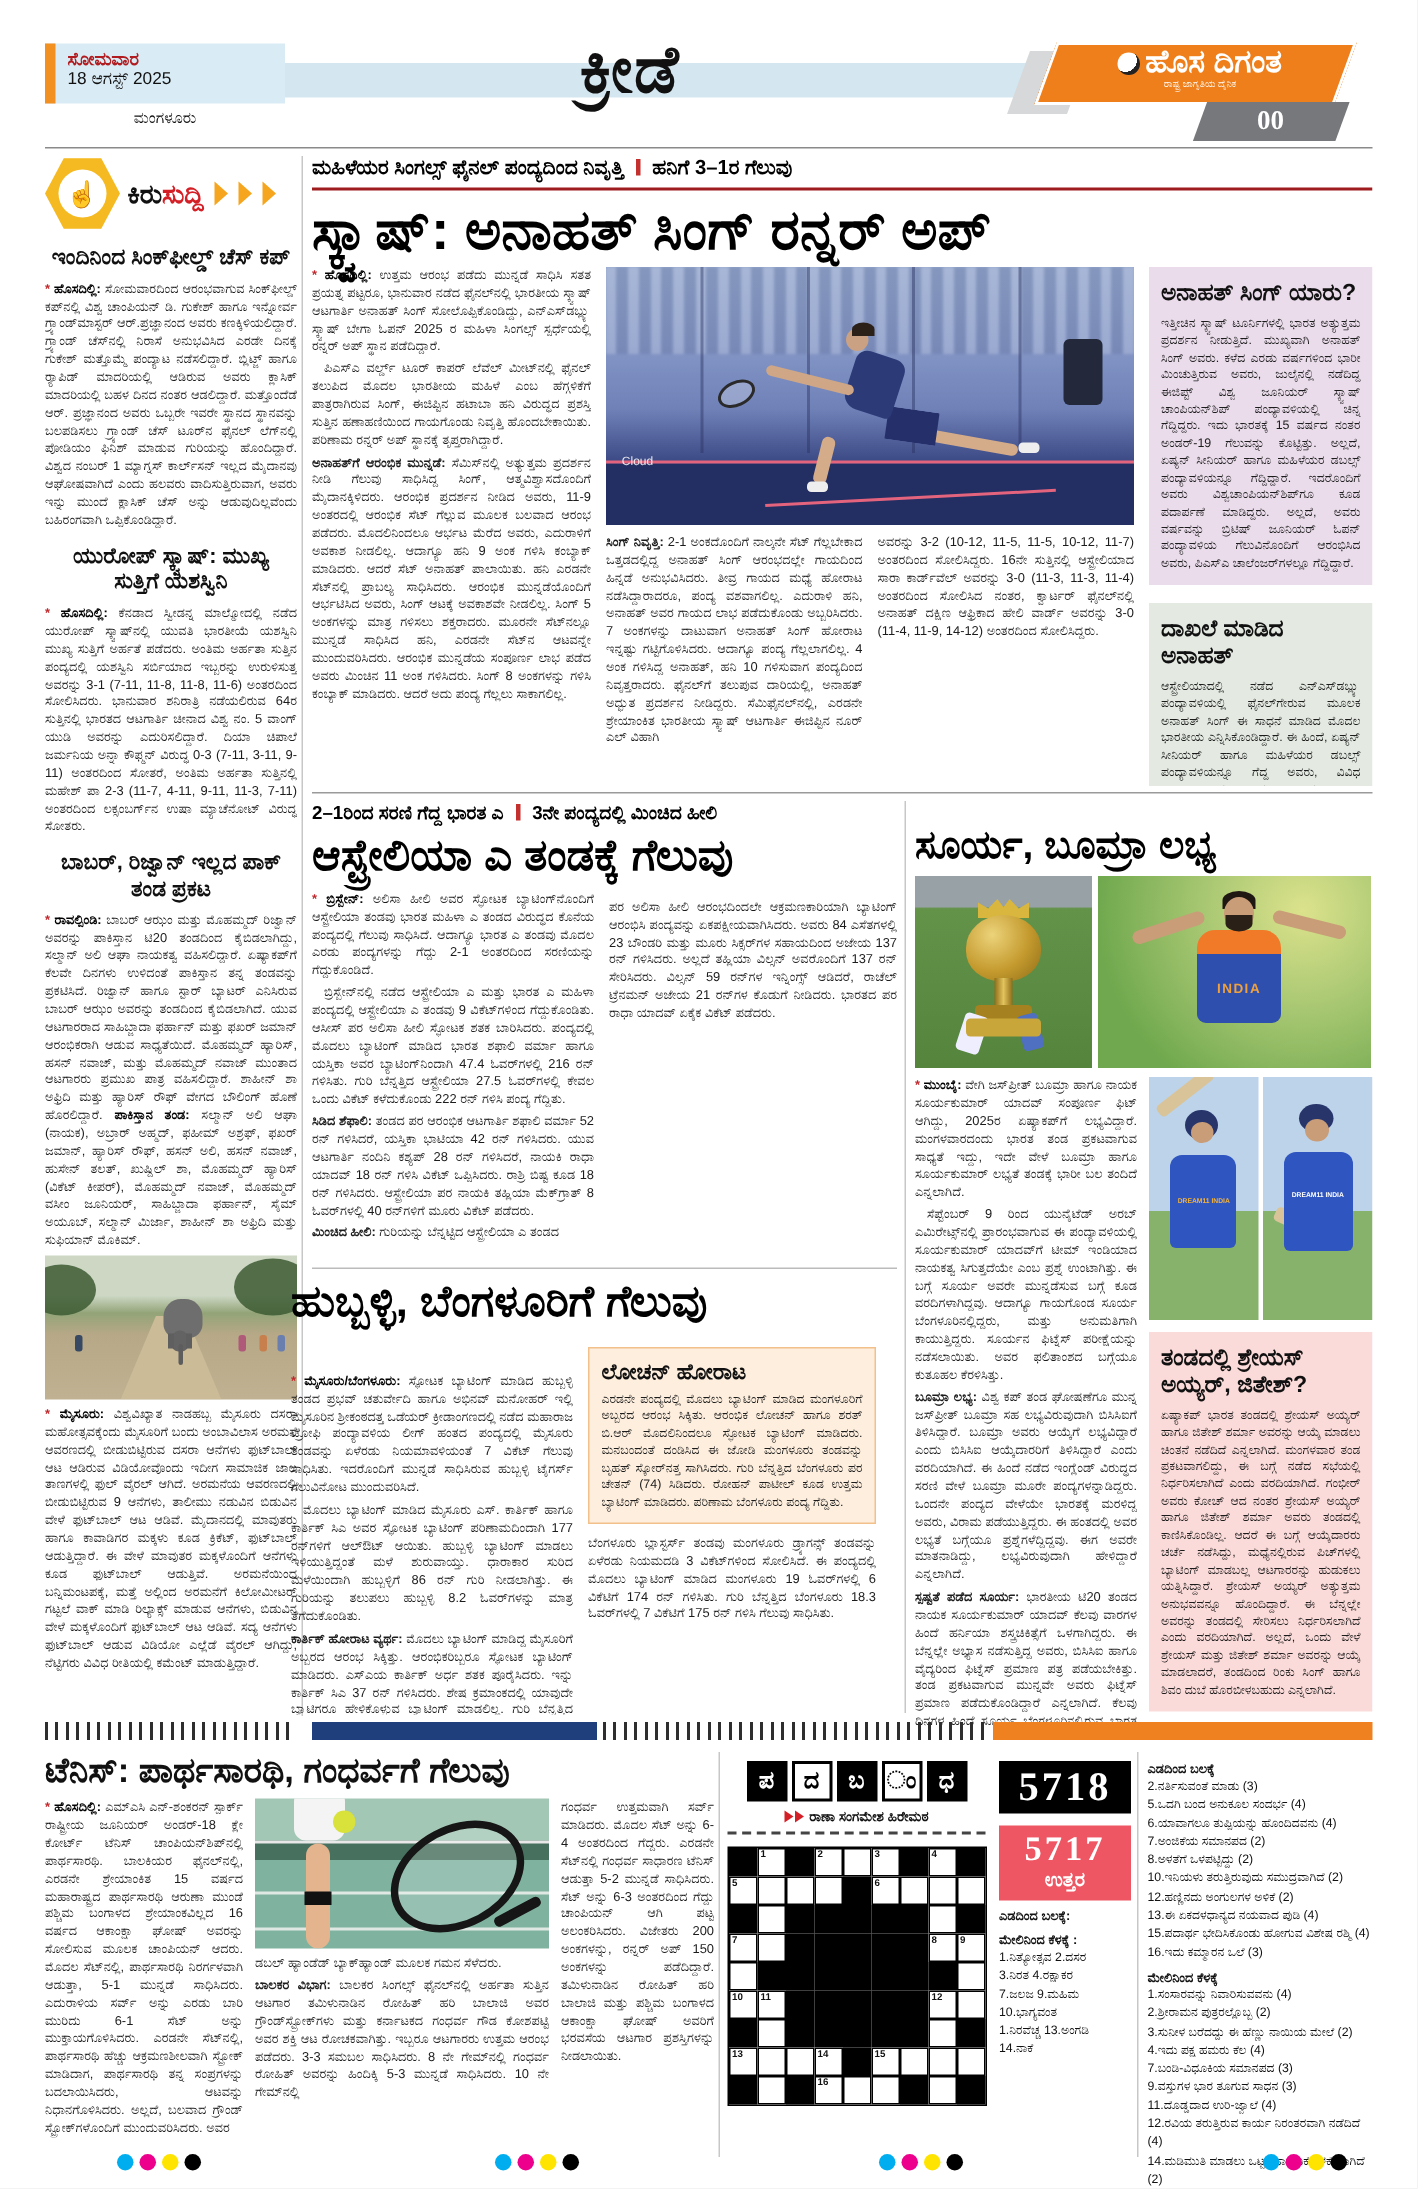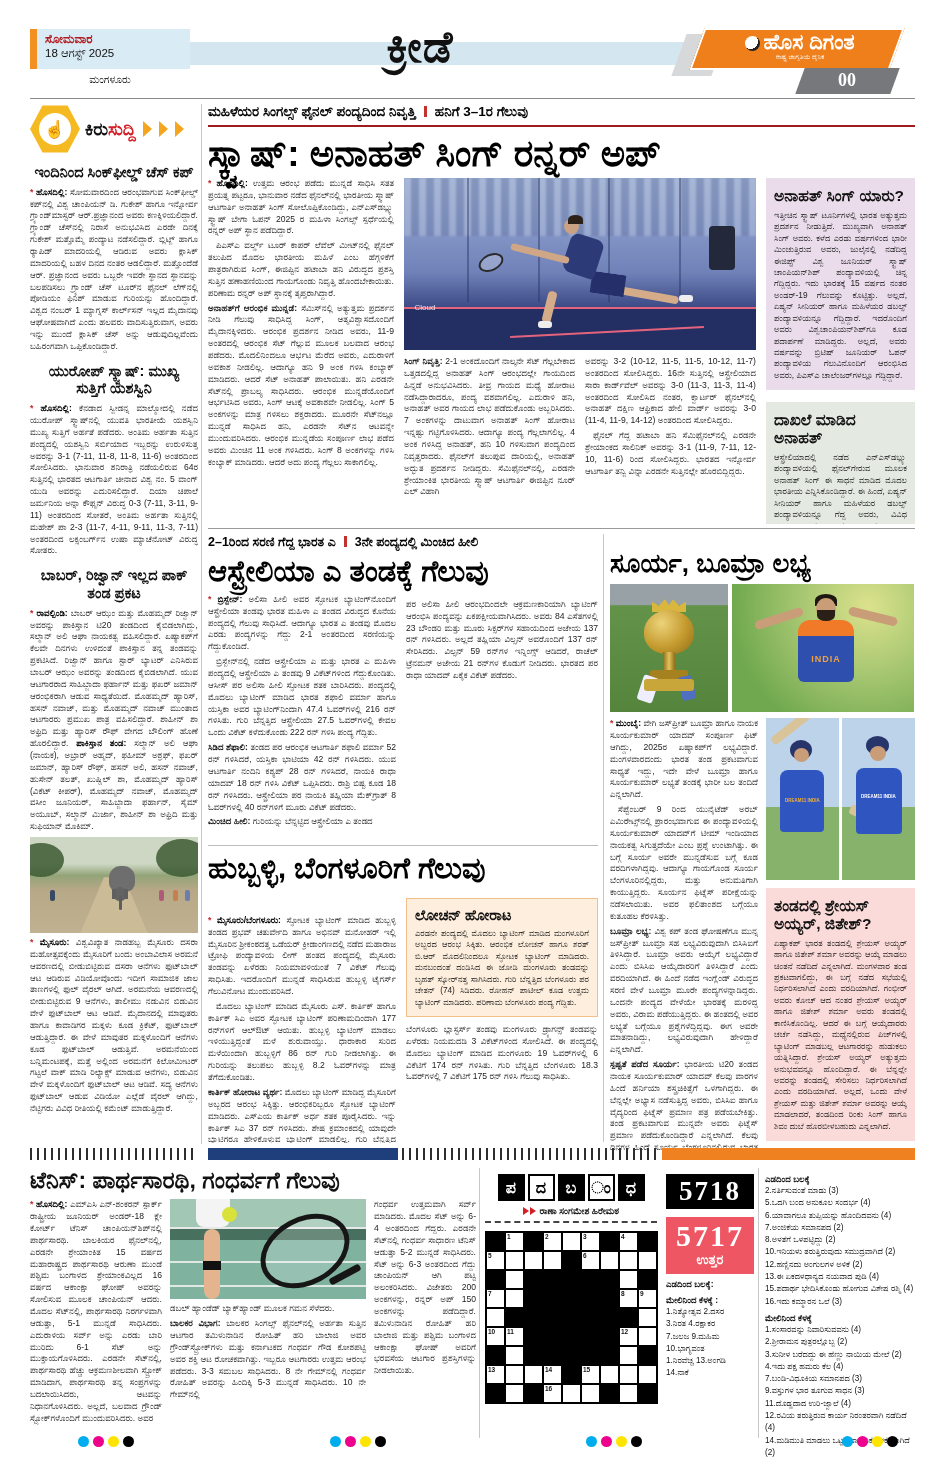--- a/index.html
+++ b/index.html
@@ -162,21 +162,21 @@
   .pb-credit{text-align:center;font-size:9px;font-weight:bold;padding-bottom:4px;border-bottom:2px dashed #444;margin-bottom:8px;}
   .pb-arrow{display:inline-block;width:0;height:0;border-top:4px solid transparent;border-bottom:4px solid transparent;border-left:6px solid #d41f26;margin-right:1px;vertical-align:-1px;}
   .cw-grid{display:grid;grid-template-columns:repeat(9,19px);grid-auto-rows:19px;width:171px;border:1px solid #000;margin:0 auto;}
   .cw-cell{position:relative;box-sizing:border-box;}
   .cw-black{background:#000;}
   .cw-white{background:#fff;border:0.7px solid #000;}
   .cw-num{position:absolute;left:1px;top:0;font-size:6.5px;font-weight:bold;}
   .num-box{background:#000;color:#fff;text-align:center;font-family:"Liberation Serif",serif;
            font-weight:bold;font-size:27px;letter-spacing:2px;padding:2px 0;}
   .ans-box{background:#ee5663;color:#fff;text-align:center;padding:4px 0 6px 0;margin-top:8px;}
-  .ans-num{font-family:"Liberation Serif",serif;font-weight:bold;font-size:30px;letter-spacing:2px;line-height:1;}
+  .ans-num{font-family:"Liberation Serif",serif;font-weight:bold;font-size:23px;letter-spacing:2px;line-height:1;}
   .ans-lbl{font-size:13px;font-weight:bold;margin-top:1px;}
   .small-list{font-size:8.2px;line-height:1.5;white-space:pre-line;}
   .list-title{font-size:8.6px;font-weight:bold;margin-top:5px;}
   .subhead-inline{font-weight:bold;}
 </style>
 </head>
 <body>
 
 <div class="page">
 
@@ -290,21 +290,20 @@
           <div class="sq-hair"></div>
           <div class="sq-racket"></div>
           <div class="sq-cloud">Cloud</div>
         </div>
         <div class="cols" style="margin-top:6px;">
           <div class="bd" style="width:171px;height:164px;overflow:hidden;">
             <p class="noind"><span class="subhead-inline">ಸಿಂಗ್ ನಿವೃತ್ತಿ:</span> <span>2-1 ಅಂಕದೊಂದಿಗೆ ನಾಲ್ಕನೇ ಸೆಟ್ ಗೆಲ್ಲಬೇಕಾದ ಒತ್ತಡದಲ್ಲಿದ್ದ ಅನಾಹತ್ ಸಿಂಗ್ ಆರಂಭದಲ್ಲೇ ಗಾಯದಿಂದ ಹಿನ್ನಡೆ ಅನುಭವಿಸಿದರು. ತೀವ್ರ ಗಾಯದ ಮಧ್ಯೆ ಹೋರಾಟ ನಡೆಸಿದ್ದಾರಾದರೂ, ಪಂದ್ಯ ವಶವಾಗಲಿಲ್ಲ. ಎದುರಾಳಿ ಹನಿ, ಅನಾಹತ್ ಅವರ ಗಾಯದ ಲಾಭ ಪಡೆದುಕೊಂಡು ಅಬ್ಬರಿಸಿದರು. 7 ಅಂಕಗಳನ್ನು ದಾಟುವಾಗ ಅನಾಹತ್ ಸಿಂಗ್ ಹೋರಾಟ ಇನ್ನಷ್ಟು ಗಟ್ಟಿಗೊಳಿಸಿದರು. ಆದಾಗ್ಯೂ ಪಂದ್ಯ ಗೆಲ್ಲಲಾಗಲಿಲ್ಲ. 4 ಅಂಕ ಗಳಿಸಿದ್ದ ಅನಾಹತ್, ಹನಿ 10 ಗಳಿಸುವಾಗ ಪಂದ್ಯದಿಂದ ನಿವೃತ್ತರಾದರು. ಫೈನಲ್‌ಗೆ ತಲುಪುವ ದಾರಿಯಲ್ಲಿ, ಅನಾಹತ್ ಅದ್ಭುತ ಪ್ರದರ್ಶನ ನೀಡಿದ್ದರು. ಸೆಮಿಫೈನಲ್‌ನಲ್ಲಿ, ಎರಡನೇ ಶ್ರೇಯಾಂಕಿತ ಭಾರತೀಯ ಸ್ಕ್ವಾಷ್ ಆಟಗಾರ್ತಿ ಈಜಿಪ್ಟಿನ ನೂರ್ ಎಲ್ ವಿಹಾಗಿ</span></p>
           </div>
           <div class="bd" style="width:171px;height:164px;overflow:hidden;">
             <p class="noind">ಅವರನ್ನು 3-2 (10-12, 11-5, 11-5, 10-12, 11-7) ಅಂತರದಿಂದ ಸೋಲಿಸಿದ್ದರು. 16ನೇ ಸುತ್ತಿನಲ್ಲಿ ಆಸ್ಟ್ರೇಲಿಯಾದ ಸಾರಾ ಕಾರ್ಡ್‌ವೆಲ್ ಅವರನ್ನು 3-0 (11-3, 11-3, 11-4) ಅಂತರದಿಂದ ಸೋಲಿಸಿದ ನಂತರ, ಕ್ವಾರ್ಟರ್ ಫೈನಲ್‌ನಲ್ಲಿ ಅನಾಹತ್ ದಕ್ಷಿಣ ಆಫ್ರಿಕಾದ ಹೇಲಿ ವಾರ್ಡ್ ಅವರನ್ನು 3-0 (11-4, 11-9, 14-12) ಅಂತರದಿಂದ ಸೋಲಿಸಿದ್ದರು.</p>
-            <p>ಫೈನಲ್ ಗೆದ್ದ ಹಟಾಬಾ ಹನಿ ಸೆಮಿಫೈನಲ್‌ನಲ್ಲಿ ಎರಡನೇ ಶ್ರೇಯಾಂಕದ ಸಾಲಿನಿಕ್ ಅವರನ್ನು 3-1 (11-9, 7-11, 12-10, 11-6) ರಿಂದ ಸೋಲಿಸಿದ್ದರು. ಭಾರತದ ಇನ್ನೋರ್ವ ಆಟಗಾರ್ತಿ ತನ್ವಿ ವಿನ್ನಾ ಎರಡನೇ ಸುತ್ತಿನಲ್ಲೇ ಹೊರಬಿದ್ದಿದ್ದರು.</p>
           </div>
         </div>
       </div>
       <div style="width:149px;flex:0 0 auto;">
         <div class="sbox sbox1">
           <div class="sbox-title">ಅನಾಹತ್ ಸಿಂಗ್ ಯಾರು?</div>
           <div class="bd" style="font-size:8.3px;">ಇತ್ತೀಚಿನ ಸ್ಕ್ವಾಷ್ ಟೂರ್ನಿಗಳಲ್ಲಿ ಭಾರತ ಅತ್ಯುತ್ತಮ ಪ್ರದರ್ಶನ ನೀಡುತ್ತಿದೆ. ಮುಖ್ಯವಾಗಿ ಅನಾಹತ್ ಸಿಂಗ್ ಅವರು. ಕಳೆದ ಎರಡು ವರ್ಷಗಳಿಂದ ಭಾರೀ ಮಿಂಚುತ್ತಿರುವ ಅವರು, ಜುಲೈನಲ್ಲಿ ನಡೆದಿದ್ದ ಈಜಿಪ್ಟ್ ವಿಶ್ವ ಜೂನಿಯರ್ ಸ್ಕ್ವಾಷ್ ಚಾಂಪಿಯನ್‌ಶಿಪ್ ಪಂದ್ಯಾವಳಿಯಲ್ಲಿ ಚಿನ್ನ ಗೆದ್ದಿದ್ದರು. ಇದು ಭಾರತಕ್ಕೆ 15 ವರ್ಷದ ನಂತರ ಅಂಡರ್-19 ಗೆಲುವನ್ನು ಕೊಟ್ಟಿತ್ತು. ಅಲ್ಲದೆ, ಏಷ್ಯನ್ ಸೀನಿಯರ್ ಹಾಗೂ ಮಹಿಳೆಯರ ಡಬಲ್ಸ್ ಪಂದ್ಯಾವಳಿಯನ್ನೂ ಗೆದ್ದಿದ್ದಾರೆ. ಇದರೊಂದಿಗೆ ಅವರು ವಿಶ್ವಚಾಂಪಿಯನ್‌ಶಿಪ್‌ಗೂ ಕೂಡ ಪದಾರ್ಪಣೆ ಮಾಡಿದ್ದರು. ಅಲ್ಲದೆ, ಅವರು ವರ್ಷವನ್ನು ಬ್ರಿಟಿಷ್ ಜೂನಿಯರ್ ಓಪನ್ ಪಂದ್ಯಾವಳಿಯ ಗೆಲುವಿನೊಂದಿಗೆ ಆರಂಭಿಸಿದ ಅವರು, ಪಿಎಸ್ಎ ಚಾಲೆಂಜರ್‌ಗಳಲ್ಲೂ ಗೆದ್ದಿದ್ದಾರೆ.</div>
         </div>
         <div class="sbox sbox2">
           <div class="sbox-title">ದಾಖಲೆ ಮಾಡಿದ ಅನಾಹತ್</div>
@@ -332,21 +331,21 @@
       <div style="width:192px;">
         <div class="bd" style="margin-top:5px;height:88px;overflow:hidden;">
           <p class="noind">ಪರ ಅಲಿಸಾ ಹೀಲಿ ಆರಂಭದಿಂದಲೇ ಆಕ್ರಮಣಕಾರಿಯಾಗಿ ಬ್ಯಾಟಿಂಗ್ ಆರಂಭಿಸಿ ಪಂದ್ಯವನ್ನು ಏಕಪಕ್ಷೀಯವಾಗಿಸಿದರು. ಅವರು 84 ಎಸೆತಗಳಲ್ಲಿ 23 ಬೌಂಡರಿ ಮತ್ತು ಮೂರು ಸಿಕ್ಸರ್‌ಗಳ ಸಹಾಯದಿಂದ ಅಜೇಯ 137 ರನ್ ಗಳಿಸಿದರು. ಅಲ್ಲದೆ ತಹ್ಲಿಯಾ ವಿಲ್ಸನ್ ಅವರೊಂದಿಗೆ 137 ರನ್ ಸೇರಿಸಿದರು. ವಿಲ್ಸನ್ 59 ರನ್‌ಗಳ ಇನ್ನಿಂಗ್ಸ್ ಆಡಿದರೆ, ರಾಚೆಲ್ ಟ್ರೆನಮನ್ ಅಜೇಯ 21 ರನ್‌ಗಳ ಕೊಡುಗೆ ನೀಡಿದರು. ಭಾರತದ ಪರ ರಾಧಾ ಯಾದವ್ ಏಕೈಕ ವಿಕೆಟ್ ಪಡೆದರು.</p>
         </div>
       </div>
     </div>
   </div>
 
   <div class="hrule" style="left:208px;top:845px;width:390px;background:#bbb;"></div>
 
-  <div style="position:absolute;left:208px;top:849px;width:390px;height:294px;overflow:hidden;">
+  <div style="position:absolute;left:194px;top:849px;width:390px;height:294px;overflow:hidden;">
     <div class="headline-l">ಹುಬ್ಬಳ್ಳಿ, ಬೆಂಗಳೂರಿಗೆ ಗೆಲುವು</div>
     <div class="cols">
       <div class="bd" style="width:188px;height:250px;overflow:hidden;margin-top:24px;">
         <p class="noind"><span class="star">* </span><span class="dl">ಮೈಸೂರು/ಬೆಂಗಳೂರು:</span> <span>ಸ್ಫೋಟಕ ಬ್ಯಾಟಿಂಗ್ ಮಾಡಿದ ಹುಬ್ಬಳ್ಳಿ ತಂಡದ ಪ್ರಭವ್ ಚತುರ್ವೇದಿ ಹಾಗೂ ಅಭಿನವ್ ಮನೋಹರ್ ಇಲ್ಲಿ ಮೈಸೂರಿನ ಶ್ರೀಕಂಠದತ್ತ ಒಡೆಯರ್ ಕ್ರೀಡಾಂಗಣದಲ್ಲಿ ನಡೆದ ಮಹಾರಾಜ ಟ್ರೋಫಿ ಪಂದ್ಯಾವಳಿಯ ಲೀಗ್ ಹಂತದ ಪಂದ್ಯದಲ್ಲಿ ಮೈಸೂರು ತಂಡವನ್ನು ಏಳೆರಡು ನಿಯಮಾವಳಿಯಂತೆ 7 ವಿಕೆಟ್ ಗೆಲುವು ಸಾಧಿಸಿತು. ಇದರೊಂದಿಗೆ ಮುನ್ನಡೆ ಸಾಧಿಸಿರುವ ಹುಬ್ಬಳ್ಳಿ ಟೈಗರ್ಸ್ ಗೆಲುವಿನೋಟ ಮುಂದುವರಿಸಿದೆ.</span></p>
         <p>ಮೊದಲು ಬ್ಯಾಟಿಂಗ್ ಮಾಡಿದ ಮೈಸೂರು ಎಸ್. ಕಾರ್ತಿಕ್ ಹಾಗೂ ಕಾರ್ತಿಕ್ ಸಿಎ ಅವರ ಸ್ಫೋಟಕ ಬ್ಯಾಟಿಂಗ್ ಪರಿಣಾಮದಿಂದಾಗಿ 177 ರನ್‌ಗಳಿಗೆ ಆಲ್ಔಟ್ ಆಯಿತು. ಹುಬ್ಬಳ್ಳಿ ಬ್ಯಾಟಿಂಗ್ ಮಾಡಲು ಇಳಿಯುತ್ತಿದ್ದಂತೆ ಮಳೆ ಶುರುವಾಯ್ತು. ಧಾರಾಕಾರ ಸುರಿದ ಮಳೆಯಿಂದಾಗಿ ಹುಬ್ಬಳ್ಳಿಗೆ 86 ರನ್ ಗುರಿ ನೀಡಲಾಗಿತ್ತು. ಈ ಗುರಿಯನ್ನು ತಲುಪಲು ಹುಬ್ಬಳ್ಳಿ 8.2 ಓವರ್‌ಗಳನ್ನು ಮಾತ್ರ ತೆಗೆದುಕೊಂಡಿತು.</p>
         <p class="noind"><span class="subhead-inline">ಕಾರ್ತಿಕ್ ಹೋರಾಟ ವ್ಯರ್ಥ:</span> <span>ಮೊದಲು ಬ್ಯಾಟಿಂಗ್ ಮಾಡಿದ್ದ ಮೈಸೂರಿಗೆ ಅಬ್ಬರದ ಆರಂಭ ಸಿಕ್ಕಿತ್ತು. ಆರಂಭಿಕರಿಬ್ಬರೂ ಸ್ಫೋಟಕ ಬ್ಯಾಟಿಂಗ್ ಮಾಡಿದರು. ಎಸ್‌ಎಯ ಕಾರ್ತಿಕ್ ಅರ್ಧ ಶತಕ ಪೂರೈಸಿದರು. ಇನ್ನು ಕಾರ್ತಿಕ್ ಸಿಎ 37 ರನ್ ಗಳಿಸಿದರು. ಶೇಷ ಕ್ರಮಾಂಕದಲ್ಲಿ ಯಾವುದೇ ಬ್ಯಾಟಿಗರೂ ಹೇಳಿಕೊಳ್ಳುವ ಬ್ಯಾಟಿಂಗ್ ಮಾಡಲಿಲ್ಲ. ಗುರಿ ಬೆನ್ನತ್ತಿದ ಹುಬ್ಬಳ್ಳಿ ಪರ ಪ್ರಭವ್ 20 ಬಾಲ್‌ಗಳಲ್ಲಿ ಅಜೇಯ 45 ರನ್ ಬಾರಿಸಿ ಗೆಲ್ಲಿಸಿದರು.</span></p>
 
       </div>
       <div style="width:192px;">
         <div class="orangebox">

